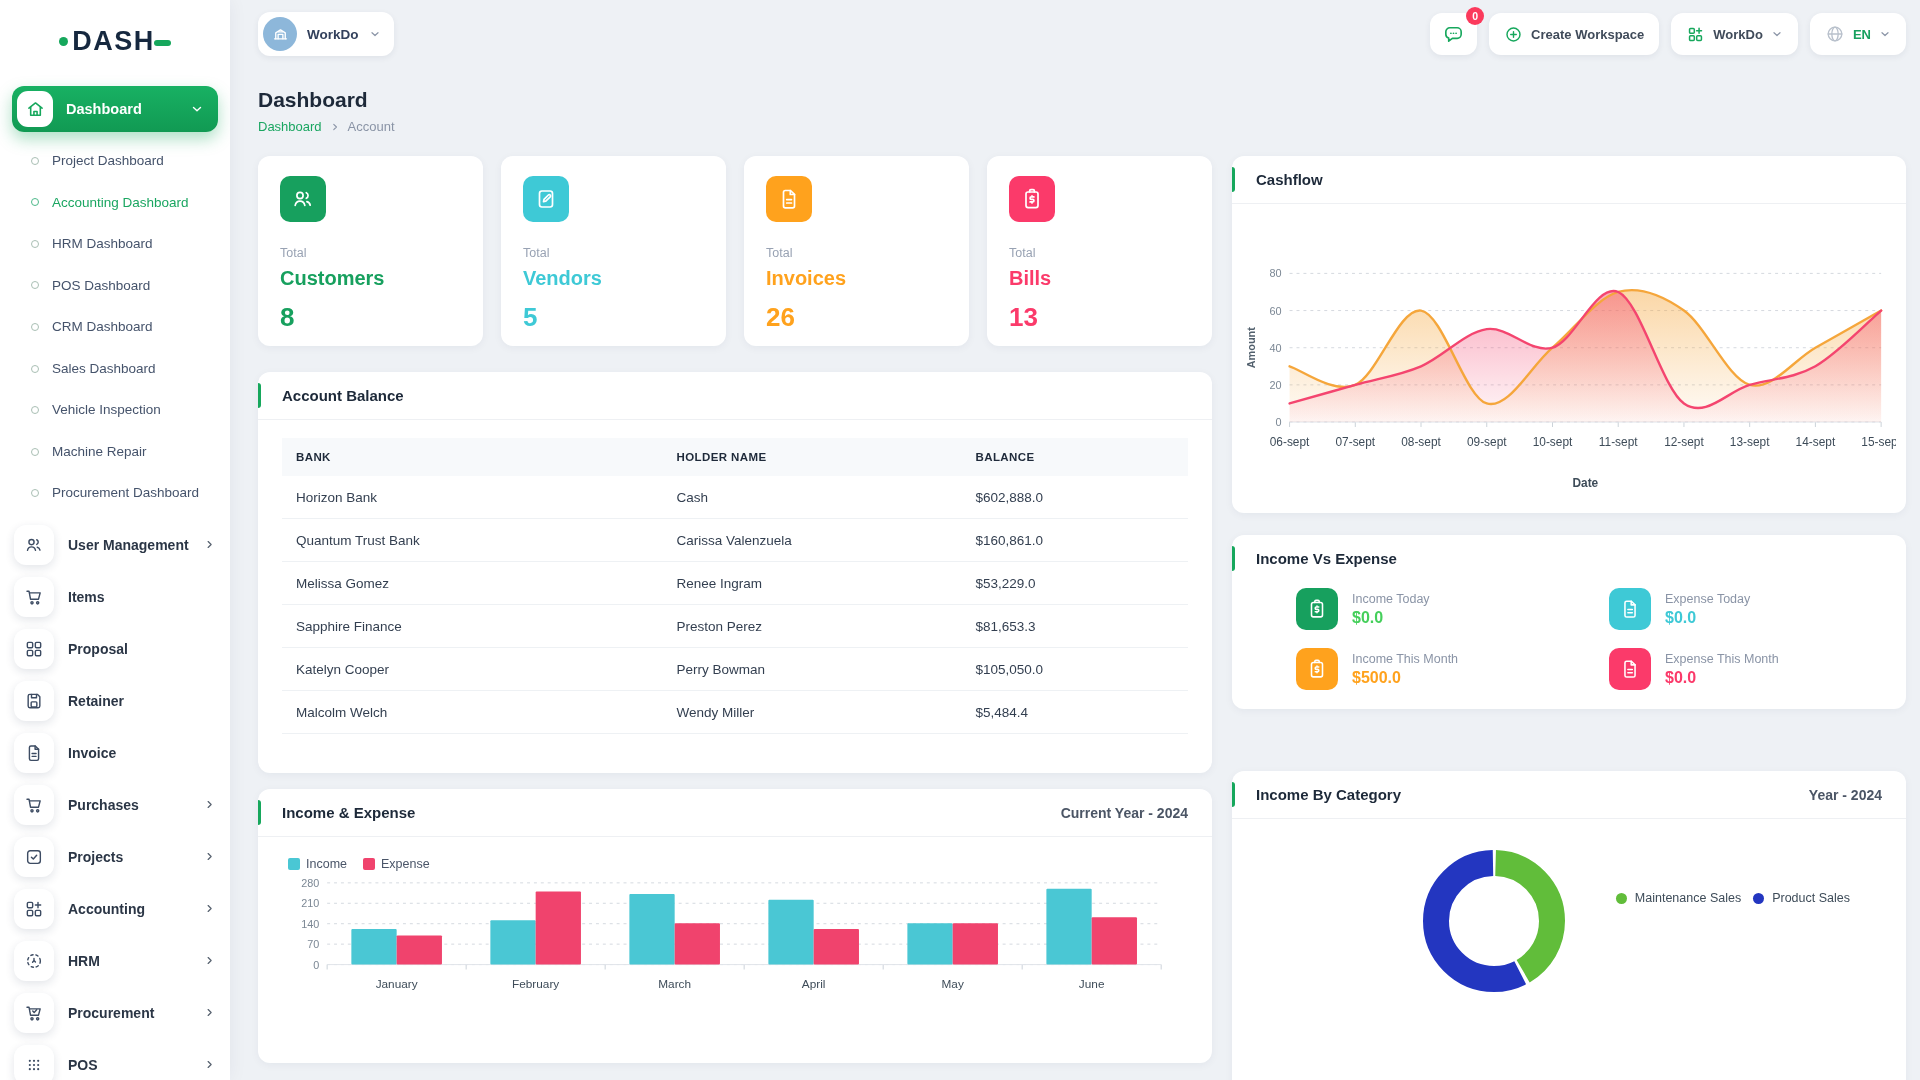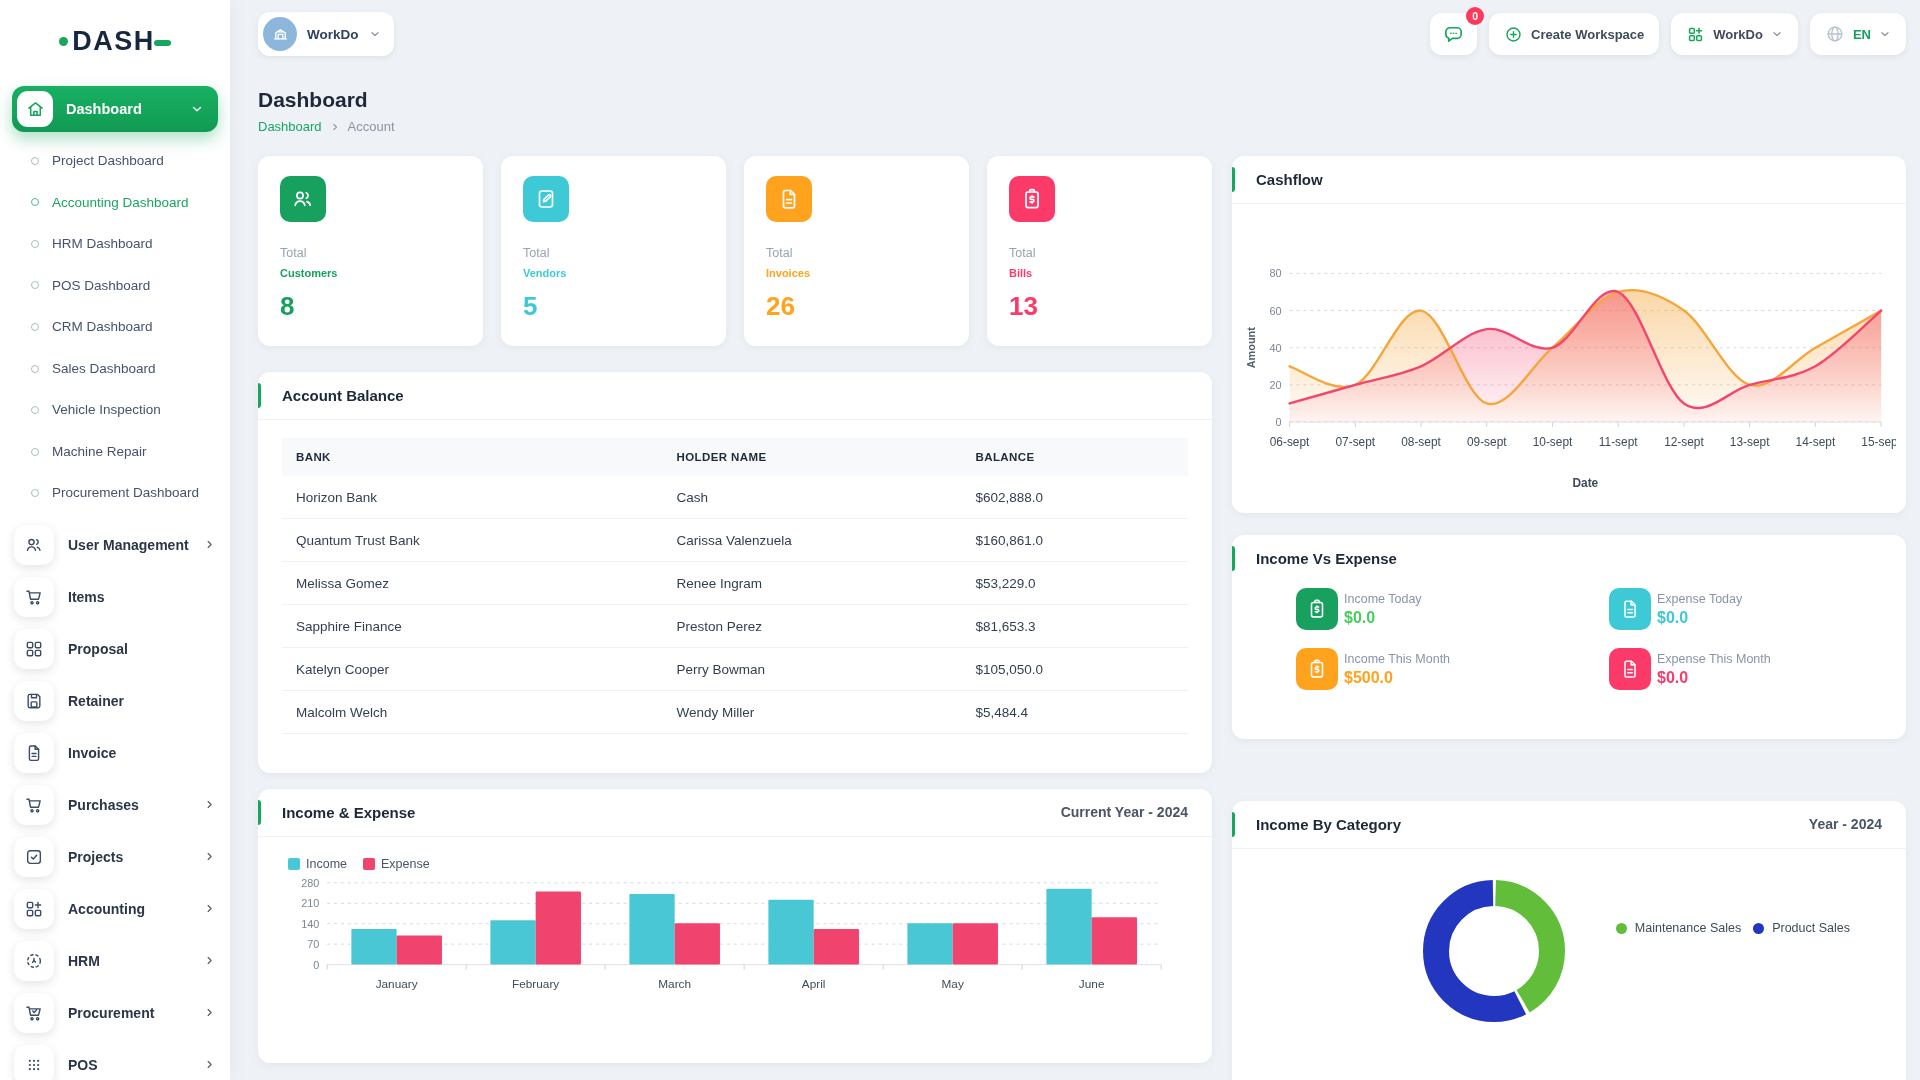--- a/index.html
+++ b/index.html
@@ -61,26 +61,26 @@
 
   .columns { display:flex; gap:20px; margin-top:22px; }
   .col-left { flex:1; min-width:0; }
   .col-right { width:674px; flex:none; }
 
   .stats { display:grid; grid-template-columns:repeat(4,1fr); gap:18px; margin-bottom:26px; }
   .stat-card { background:#fff; border-radius:12px; height:190px; padding:20px 22px;
     box-shadow:0 2px 8px rgba(25,43,70,.05); cursor:default; }
   .stat-chip { width:46px; height:46px; border-radius:10px; display:grid; place-items:center; color:#fff; margin-bottom:24px; }
   .stat-total { font-size:12.5px; color:#98a2b3; margin-bottom:7px; }
-  .stat-name { font-size:11px; font-weight:600; margin-bottom:12px; }
+  .stat-name { font-size:20px; font-weight:600; margin-bottom:12px; }
   .stat-value { font-size:26px; font-weight:700; }
 
   .card { background:#fff; border-radius:12px; box-shadow:0 2px 8px rgba(25,43,70,.05);
     position:relative; overflow:hidden; }
-  .card-head { display:flex; align-items:flex-start; justify-content:space-between;
+  .card-head { display:flex; align-items:center; justify-content:space-between;
     padding:15px 24px; border-bottom:1px solid #eef0f3; position:relative; }
   .card-head::before { content:""; position:absolute; left:0; top:11px; bottom:11px; width:3px;
     background:#16a75c; border-radius:0 3px 3px 0; }
   .card-title { font-size:15px; font-weight:700; color:#1d2939; }
   .card-sub { font-size:14px; font-weight:600; color:#4b5565; }
   .no-hb .card-head { border-bottom:none; }
 
   #cf-card { height:357px; margin-bottom:22px; }
   #cf-svg { display:block; width:654px; margin:4px 10px 0; }
   #ab-card { height:401px; margin-bottom:16px; }
@@ -89,23 +89,23 @@
   .ab-table th { text-align:left; font-size:11.5px; letter-spacing:.4px; color:#1f2a3a;
     padding:13px 14px; font-weight:700; }
   .ab-table td { font-size:13.5px; color:#333f50; padding:13.5px 14px; border-bottom:1px solid #eef1f4; }
   .ab-table th:nth-child(1){ width:42%; } .ab-table th:nth-child(2){ width:33%; } .ab-table th:nth-child(3){ width:25%; }
   #ie-card { height:274px; }
   .ie-legend { display:flex; justify-content:flex-start; align-items:center; gap:16px; padding:20px 30px 2px; }
   .lg-entry { display:flex; align-items:center; }
   .lg-sq { width:12px; height:12px; border-radius:2px; }
   .lg-txt { font-size:12.5px; color:#4a5568; margin-left:6px; }
   #ie-svg { display:block; width:906px; margin:0 12px; }
-  #ive-card { height:204px; margin-bottom:62px; }
+  #ive-card { height:174px; margin-bottom:62px; }
   .ive-grid { display:grid; grid-template-columns:1fr 1fr; row-gap:18px; padding:6px 24px 0; }
-  .ive-item { display:flex; align-items:center; gap:6px;padding-left:40px; }
+  .ive-item { display:flex; align-items:center; gap:14px;padding-left:40px; }
   .ive-chip { width:42px; height:42px; border-radius:10px; display:grid; place-items:center; color:#fff; flex:none; }
   .ive-label { font-size:12.5px; color:#8a94a6; margin-bottom:3px; }
   .ive-value { font-size:16px; font-weight:700; }
   #ibc-card { height:350px; }
   .ibc-body { display:flex; align-items:flex-start; }
   #ibc-svg { margin:12px 0 0 172px; }
   .ibc-legend { margin:72px 56px 0 auto; display:flex; flex-direction:row; gap:12px; }
   .dlg-entry { display:flex; align-items:center; gap:8px; }
   .dlg-dot { width:11px; height:11px; border-radius:50%; }
   .dlg-txt { font-size:12.5px; color:#3e4c59; }

